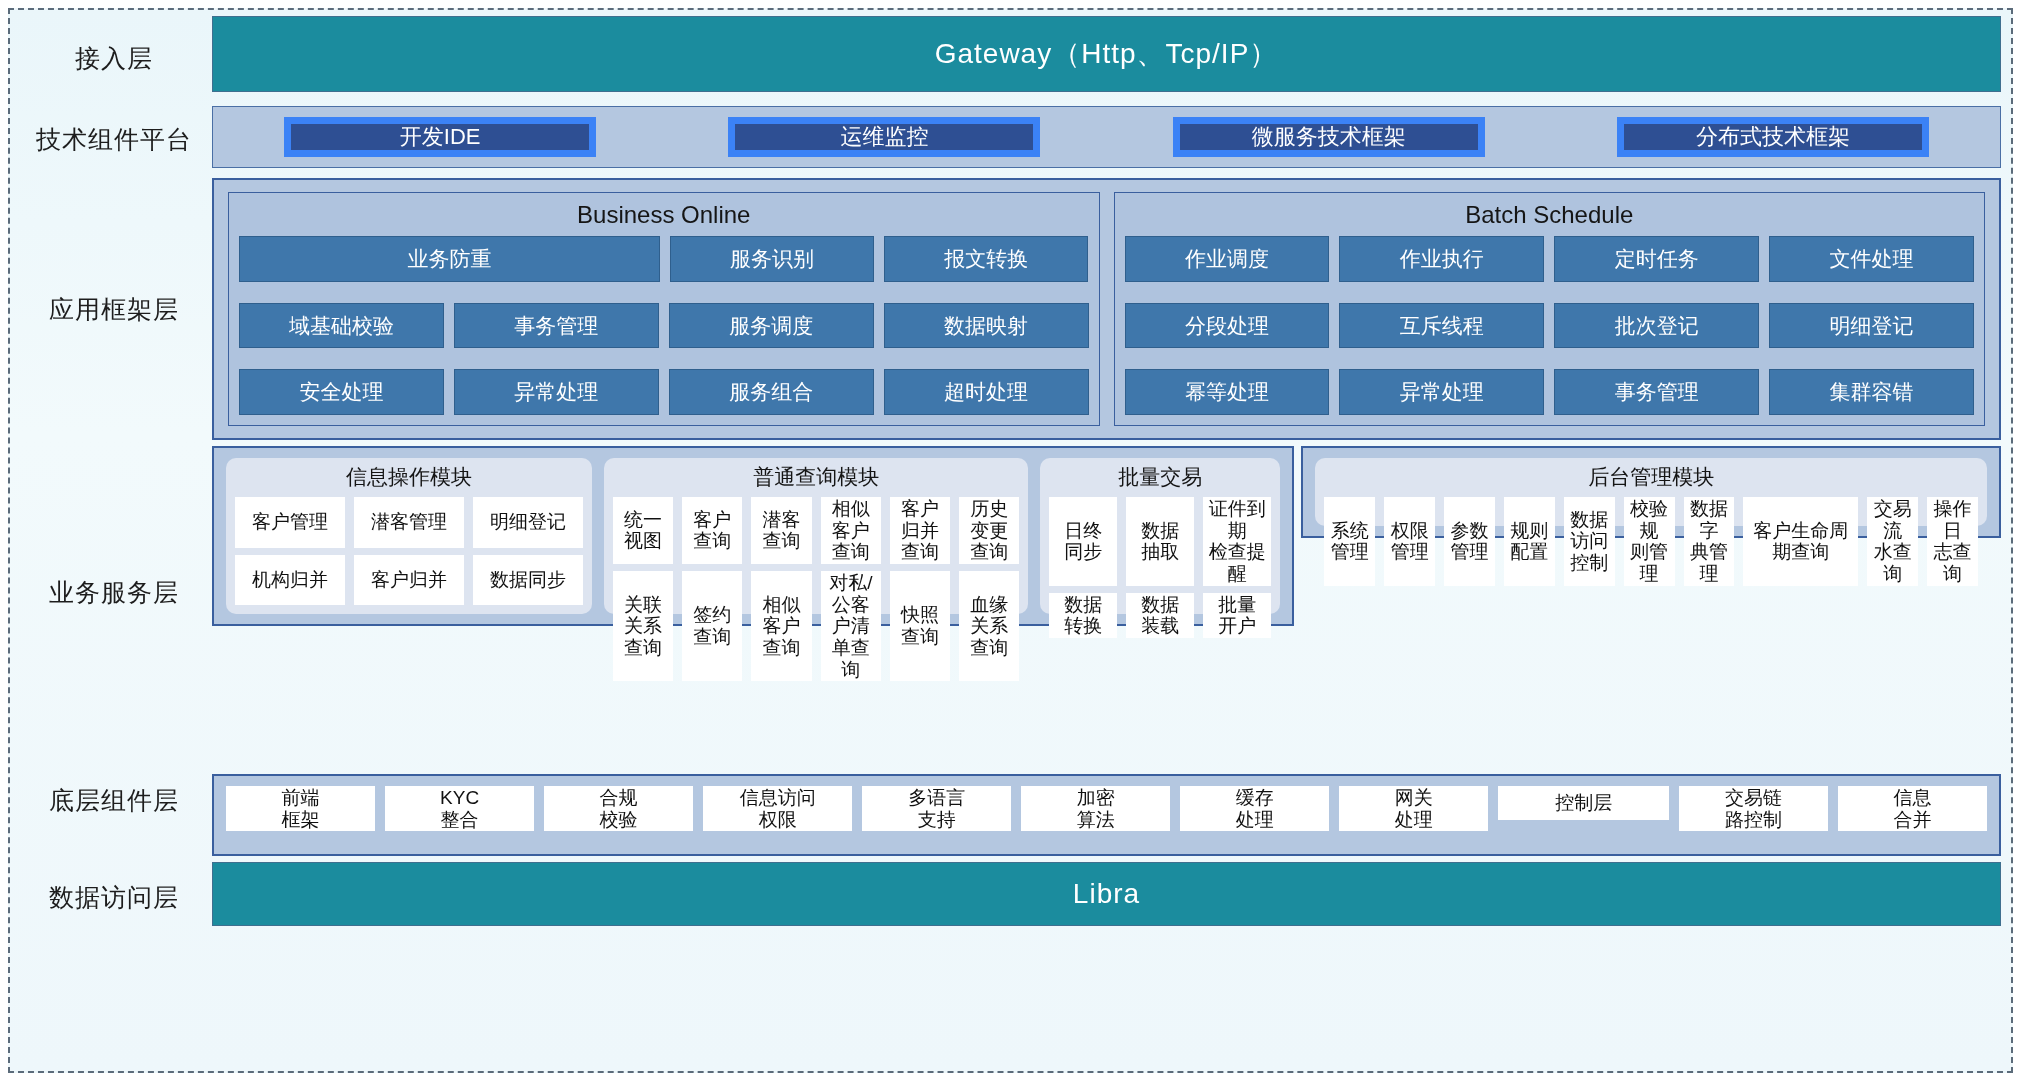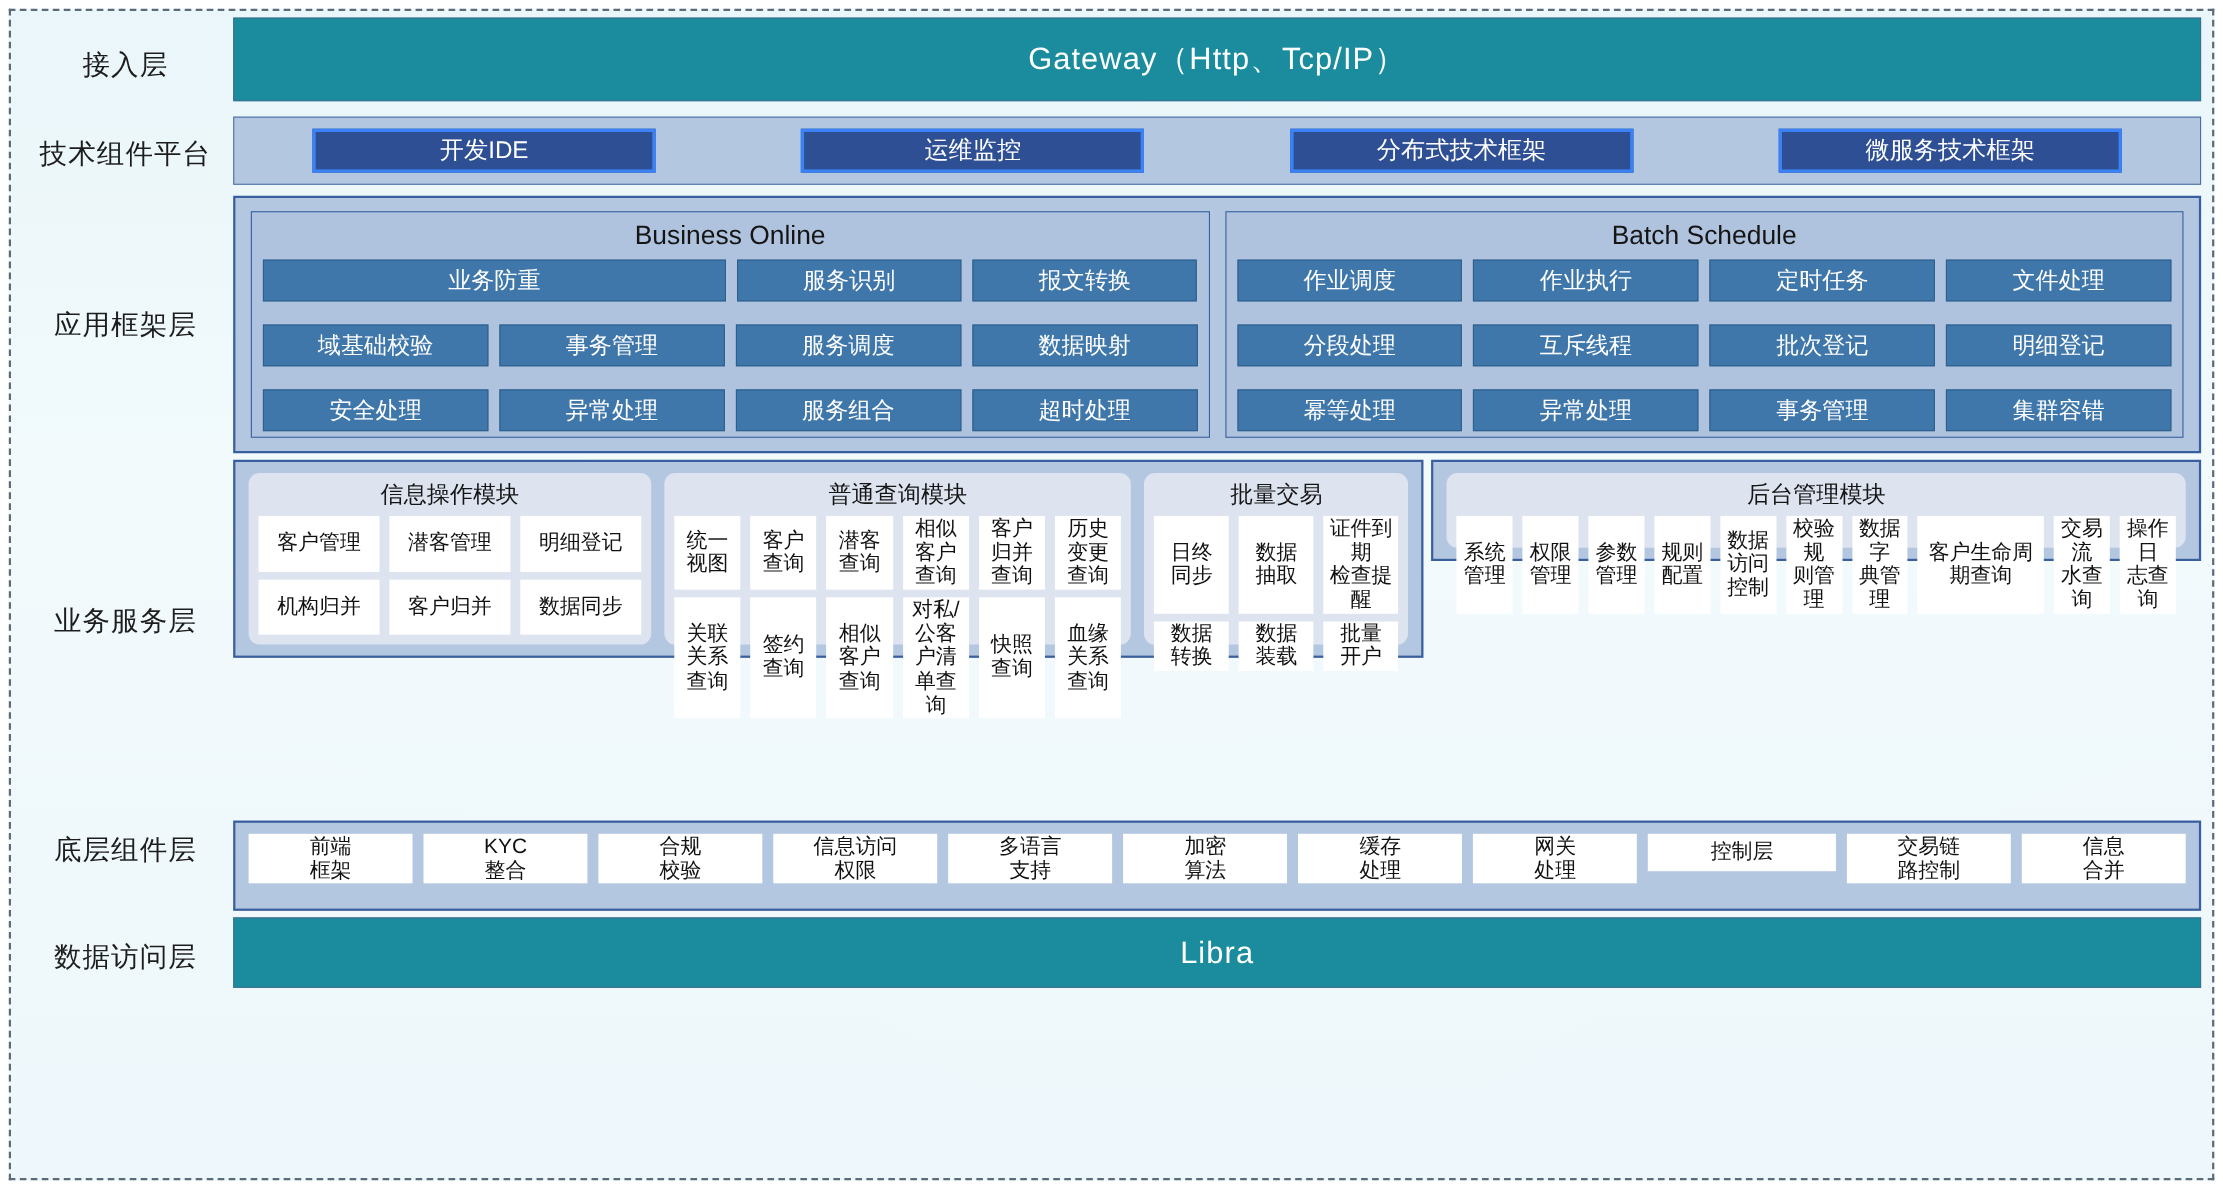--- a/index.html
+++ b/index.html
@@ -36,29 +36,29 @@
   .teal.libra { height:64px; }
 
   
   .techband {
     flex:1; background:#b4c7e0; border:1px solid #4a6fa5;
     display:flex; align-items:center; justify-content:space-around;
     padding:11px 14px; gap:18px; height:62px;
   }
   .darkbox {
     flex:1; max-width:312px; height:40px;
-    background:#2e4f93; border:3px solid #3b82f6;
+    background:#2e4f93; border:7px solid #3b82f6;
     display:flex; align-items:center; justify-content:center;
     color:#ffffff; font-size:22px;
   }
 
   
   .appband {
     flex:1; background:#b4c7e0; border:2px solid #3a5f9e;
-    display:flex; gap:14px; padding:12px 14px; height:234px;
+    display:flex; gap:14px; padding:12px 14px; height:262px;
   }
   .appgroup {
     flex:1; background:#afc3de; border:1.5px solid #3a5f9e;
     padding:6px 10px 10px 10px;
     display:flex; flex-direction:column;
   }
   .appgroup > .gtitle {
     text-align:center; font-size:24px; color:#151515;
     margin:2px 0 7px 0;
   }
@@ -127,22 +127,22 @@
         <div class="teal gw">Gateway（Http、Tcp/IP）</div>
       </div>
     </div>
 
     <div class="row" style="flex:0 0 66px;">
       <div class="rowlabel">技术组件平台</div>
       <div class="rowbody">
         <div class="techband">
           <div class="darkbox">开发IDE</div>
           <div class="darkbox">运维监控</div>
+          <div class="darkbox">微服务技术框架</div>
           <div class="darkbox">分布式技术框架</div>
-          <div class="darkbox">微服务技术框架</div>
         </div>
       </div>
     </div>
 
     <div class="row" style="flex:0 0 216px;">
       <div class="rowlabel">应用框架层</div>
       <div class="rowbody">
         <div class="appband">
 
           <div class="appgroup">

